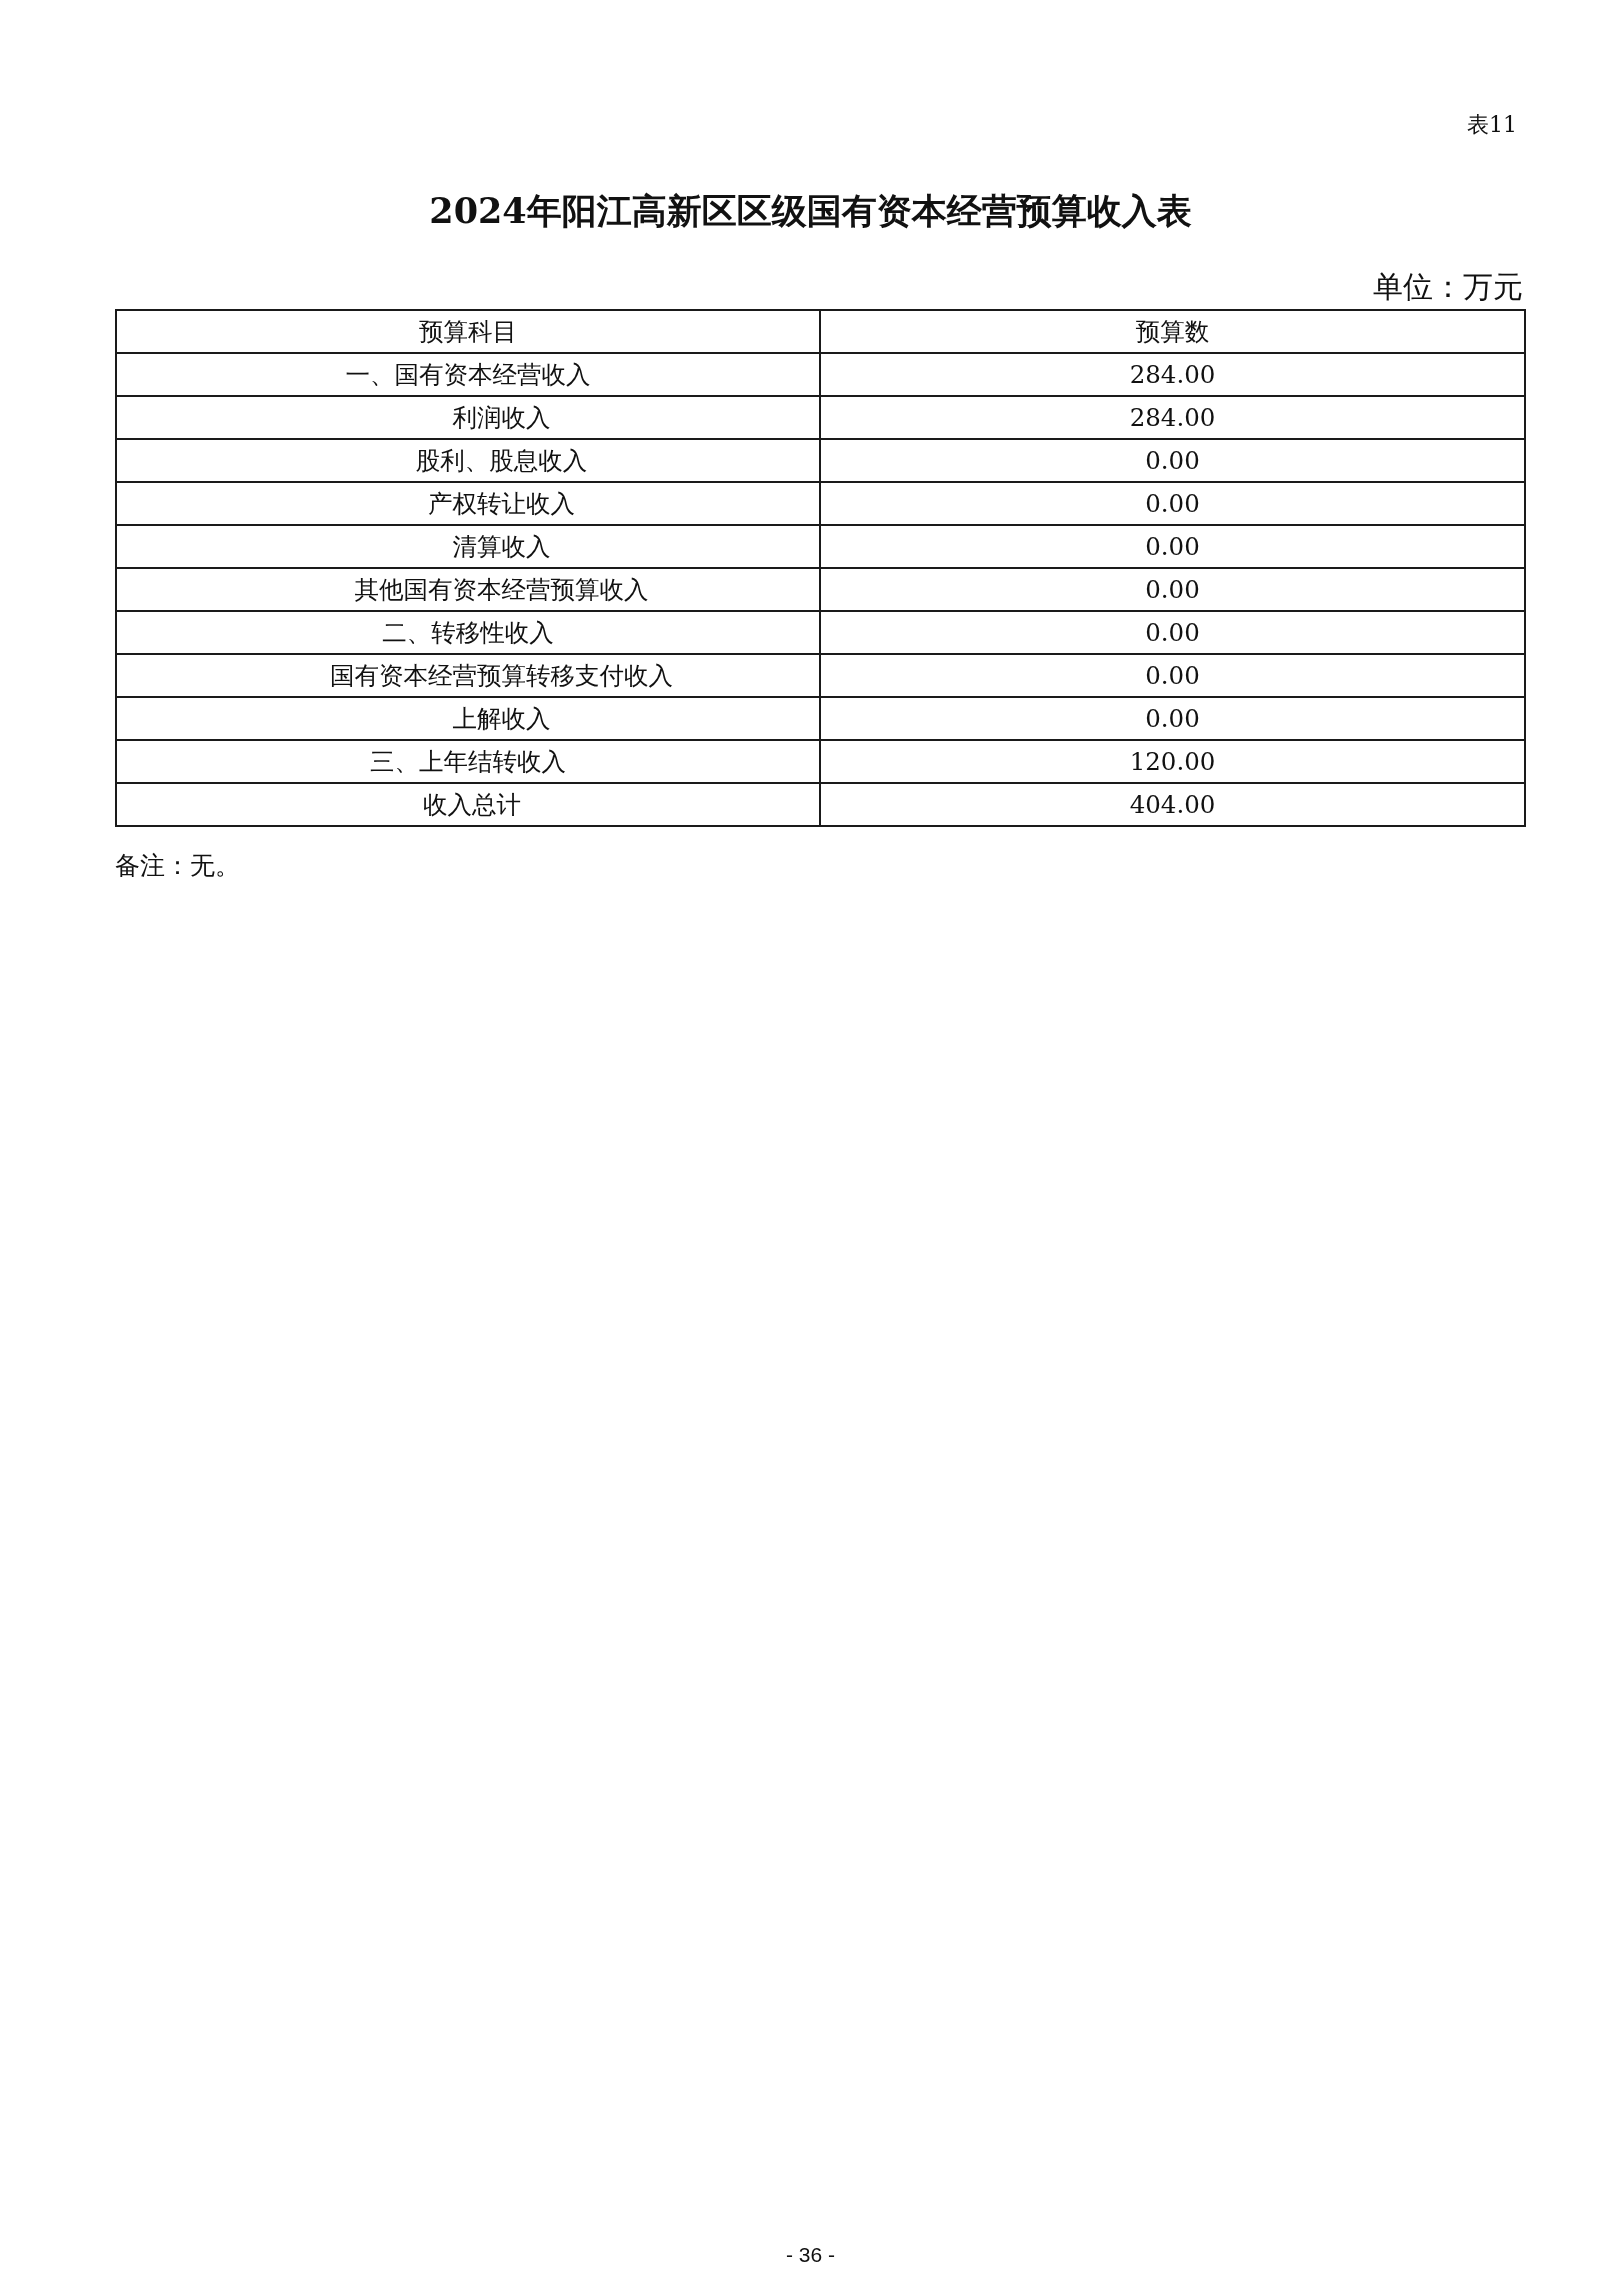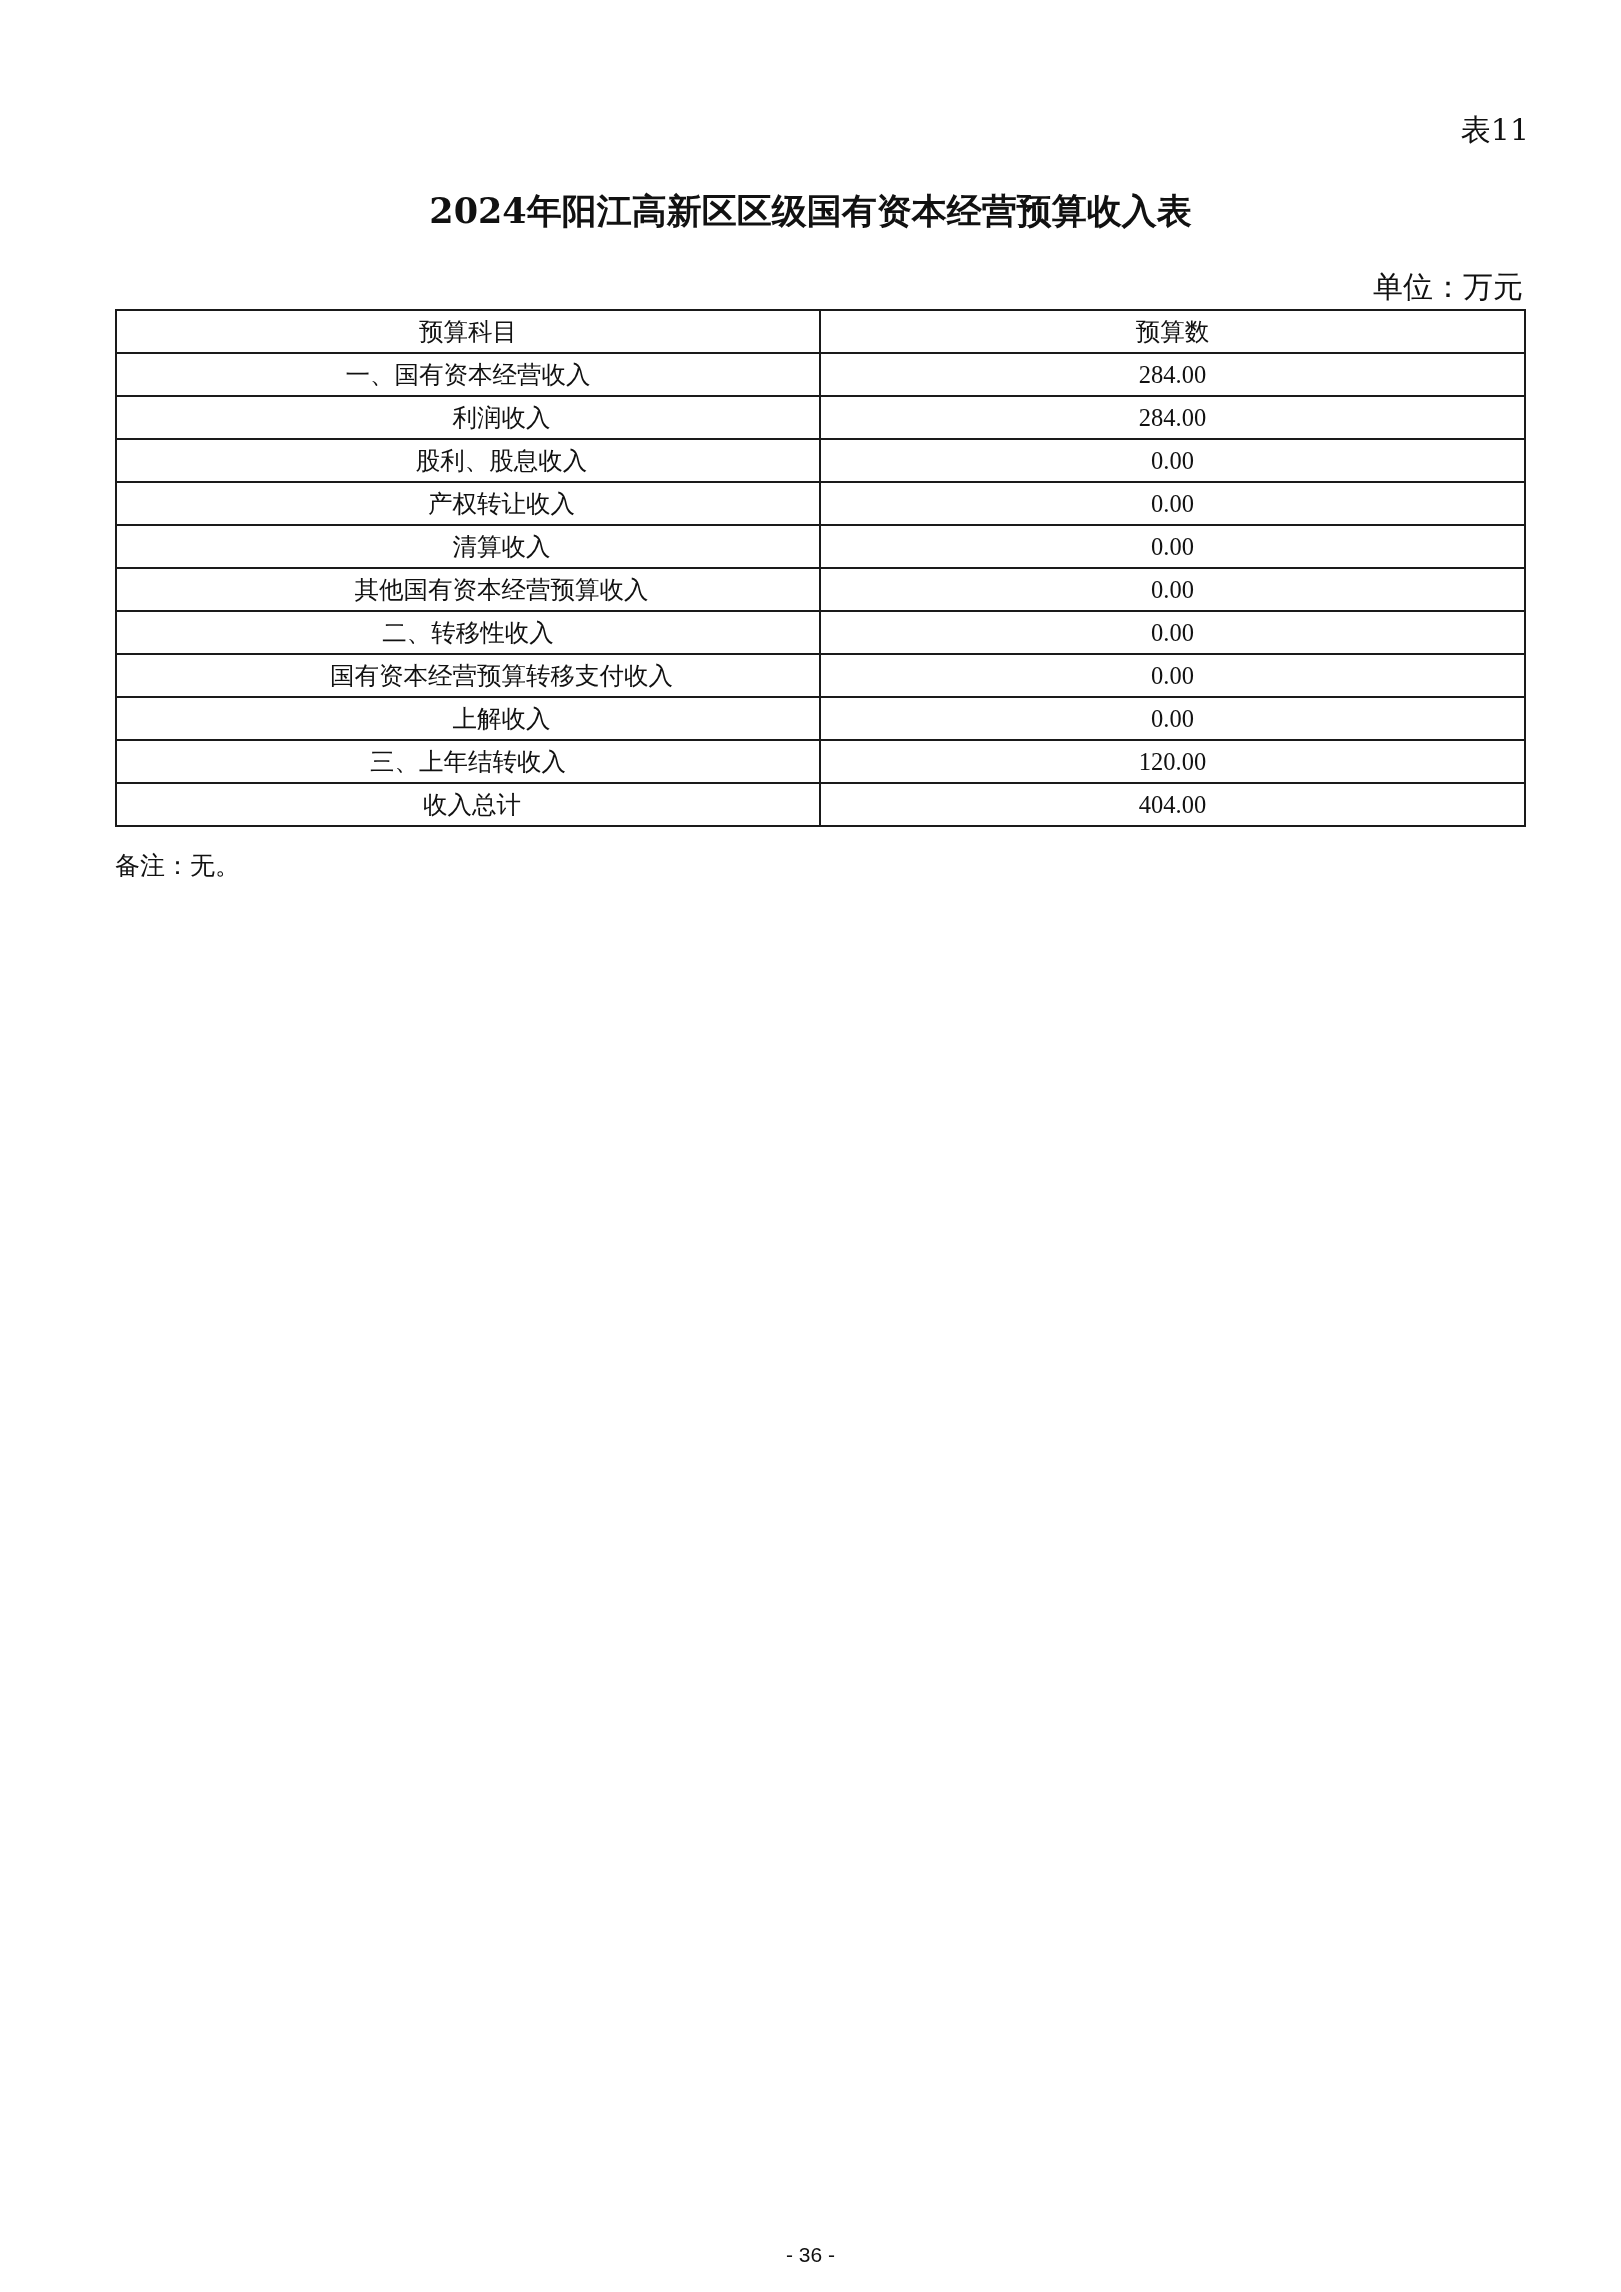--- a/index.html
+++ b/index.html
@@ -1,25 +1,25 @@
 <!DOCTYPE html>
 <html><head>
 <meta charset="utf-8">
 <style>
   html, body { margin: 0; padding: 0; background: #ffffff; }
   body { width: 1621px; height: 2293px; position: relative; overflow: hidden;
          font-family: "DejaVu Serif", "Liberation Serif", serif; color: #111; }
-  .table-no { position: absolute; right: 92px; top: 110px; font-size: 30px; }
+  .table-no { position: absolute; right: 104px; top: 110px; font-size: 22px; }
   .title { position: absolute; left: 0; width: 1621px; top: 188px; text-align: center;
            font-size: 35px; font-weight: bold; letter-spacing: 0px; }
   .unit { position: absolute; right: 98px; top: 267px; font-size: 30px; }
   table.budget { position: absolute; left: 115px; top: 309px; width: 1408px;
                  border-collapse: collapse; table-layout: fixed; }
   table.budget td, table.budget th { border: 2.5px solid #1a1a1a; height: 41px; padding: 0;
-        font-size: 24.5px; font-weight: normal; line-height: 41px; white-space: nowrap; overflow: hidden; font-family: Liberation Serif, serif; }
+        font-size: 24.5px; font-weight: normal; line-height: 41px; white-space: nowrap; overflow: hidden; }
   table.budget col.c1 { width: 704px; }
   table.budget col.c2 { width: 705px; }
   th { text-align: center; }
   td.name { text-align: center; padding-left: 9.8px; }
   td.name.indent { padding-left: 67px; }
   td.name.center { text-align: center; padding-left: 8px; }
   td.amount { text-align: center; padding-right: 1px; font-family: "DejaVu Serif", serif; }
   .note { position: absolute; left: 115px; top: 849px; font-size: 25px; }
   .page-num { position: absolute; left: 0; width: 1621px; top: 2243px; text-align: center;
               font-family: "Liberation Sans", sans-serif; font-size: 21px; }

